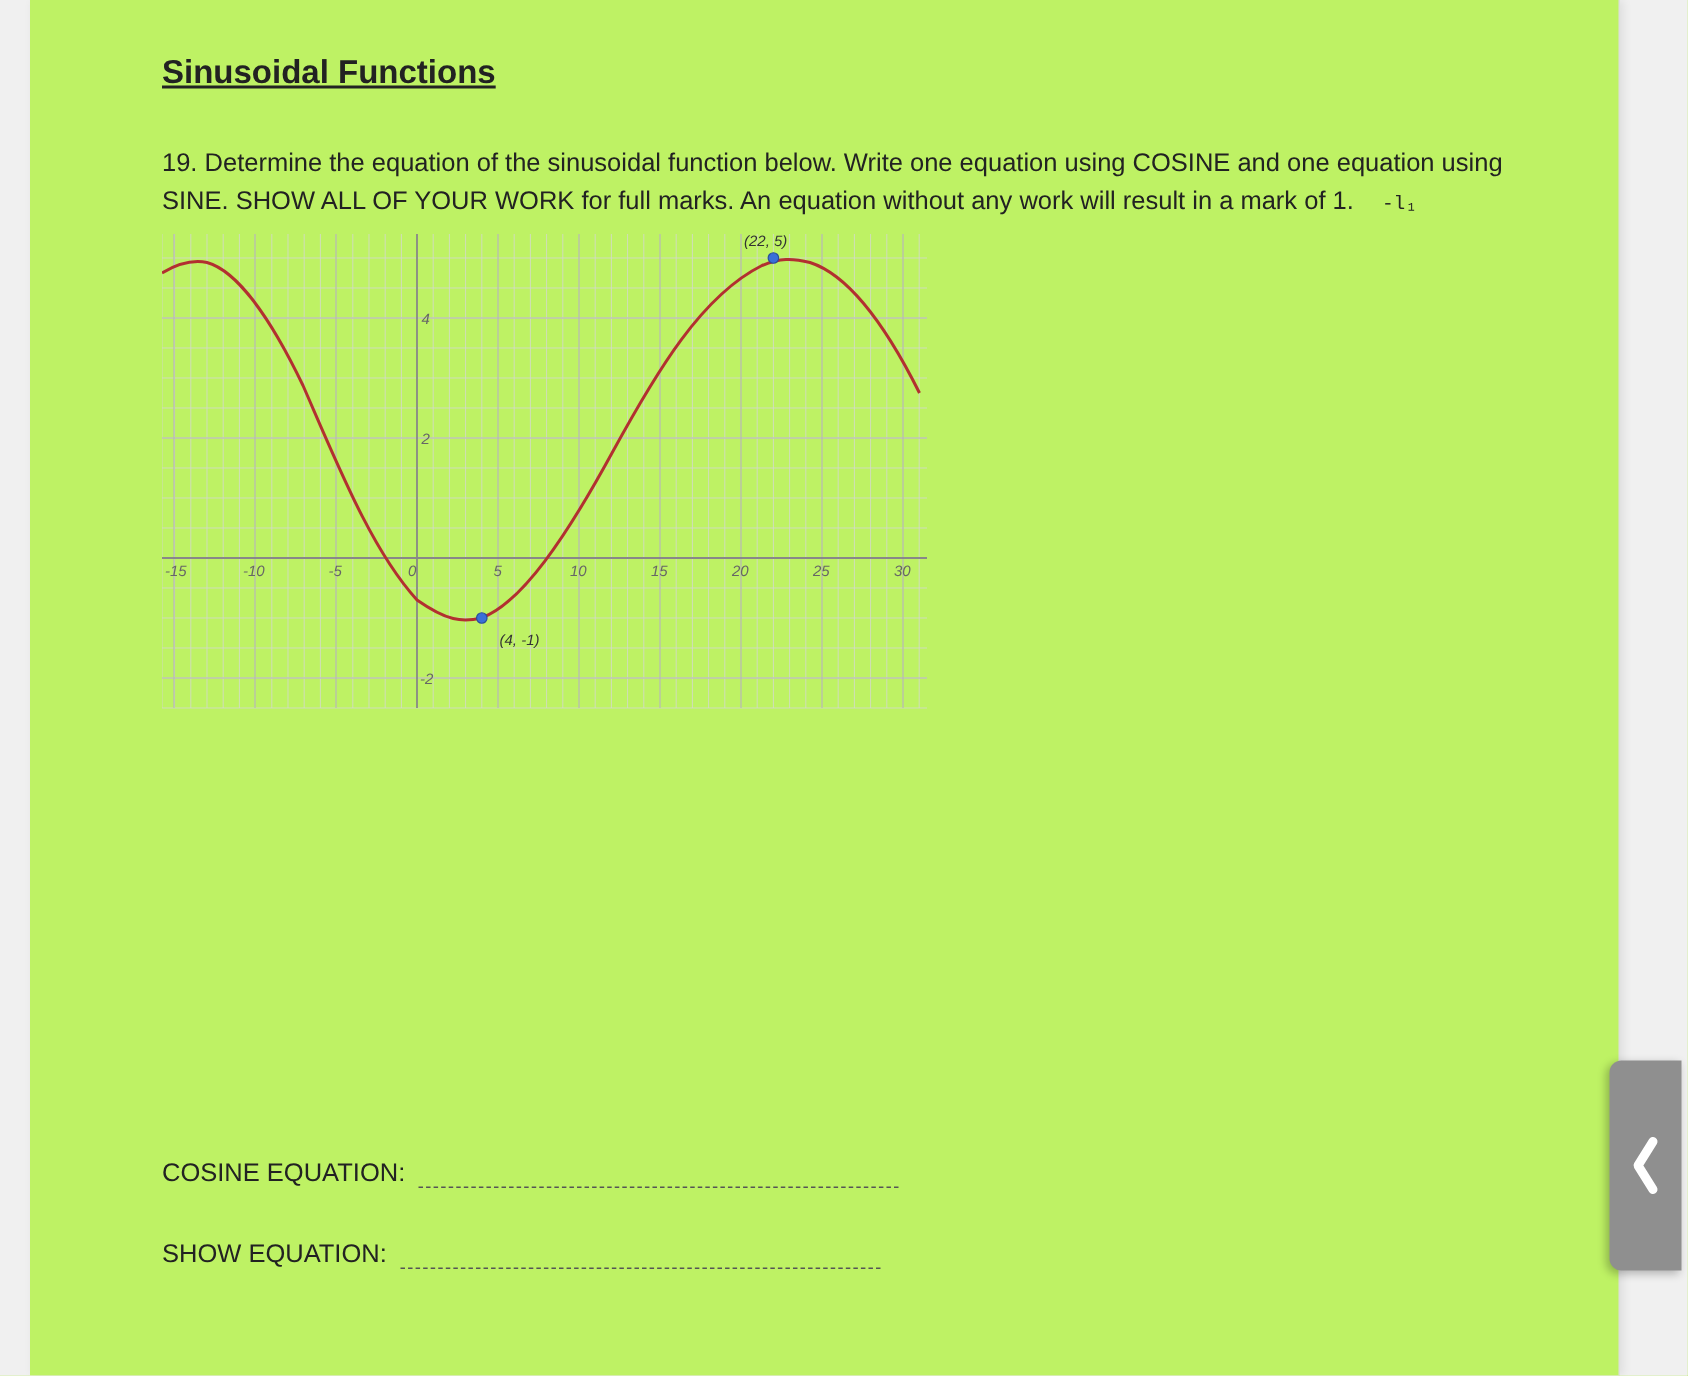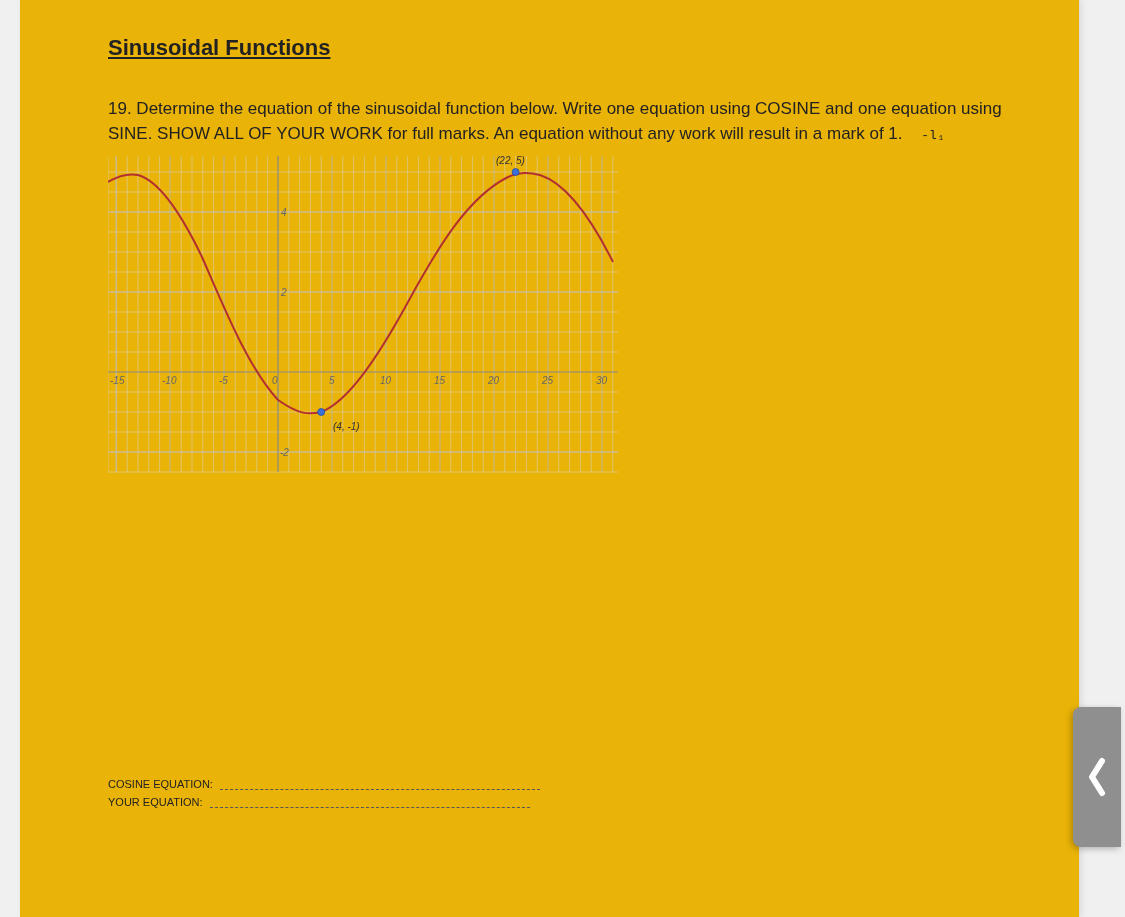--- a/index.html
+++ b/index.html
@@ -2,21 +2,21 @@
 <html><head>
 <meta charset="utf-8">
 <style>
   * { box-sizing: border-box; margin: 0; padding: 0; }
   html, body { width: 1125px; height: 917px; background: #f0f0f0; font-family: Arial, Helvetica, sans-serif; color: #222; }
   .page {
     position: relative;
     width: 1060px;
     height: 917px;
     margin-left: 20px;
-    background: #eab308;
+    background: #bef264;
     border-right: 1px solid #ddd;
     box-shadow: 2px 0 6px rgba(0,0,0,0.08);
     padding: 35px 60px 0 88px;
   }
   .section-title {
     font-size: 22px;
     font-weight: bold;
     text-decoration: underline;
   }
   .question {
@@ -38,21 +38,22 @@
   .axis-label { font-size: 10px; fill: #666; font-family: Arial; }
   .point-label { font-size: 10px; fill: #333; font-family: Arial; }
   .curve { stroke: #b23030; stroke-width: 2; fill: none; }
   .grid-minor { stroke: #d6d6d6; stroke-width: 0.5; }
   .grid-major { stroke: #b8b8b8; stroke-width: 0.8; }
   .axis { stroke: #888; stroke-width: 1.2; }
   .point-dot { fill: #3a6fd8; stroke: #2a4f99; stroke-width: 0.8; }
 
   .answer-block { margin-top: 290px; }
   .answer-line {
-    font-size: 11px;
+    font-size: 17px;
+    margin-top: 34px;
   }
   .blank {
     display: inline-block;
     border-bottom: 1px dashed #555;
     width: 320px;
     height: 18px;
     vertical-align: bottom;
     margin-left: 4px;
   }
 
@@ -205,21 +206,21 @@
       </g>
     </svg>
   </div>
 
   <div class="answer-block">
     <div class="answer-line">
       <span>COSINE EQUATION:</span>
       <span class="blank"></span>
     </div>
     <div class="answer-line">
-      <span>YOUR EQUATION:</span>
+      <span>SHOW EQUATION:</span>
       <span class="blank"></span>
     </div>
   </div>
 
   <div class="side-tab">
     <svg width="22" height="40" viewBox="0 0 22 40">
       <path d="M16 4 L6 20 L16 36" stroke="#ffffff" stroke-width="6" fill="none" stroke-linecap="round" stroke-linejoin="round"></path>
     </svg>
   </div>
 

